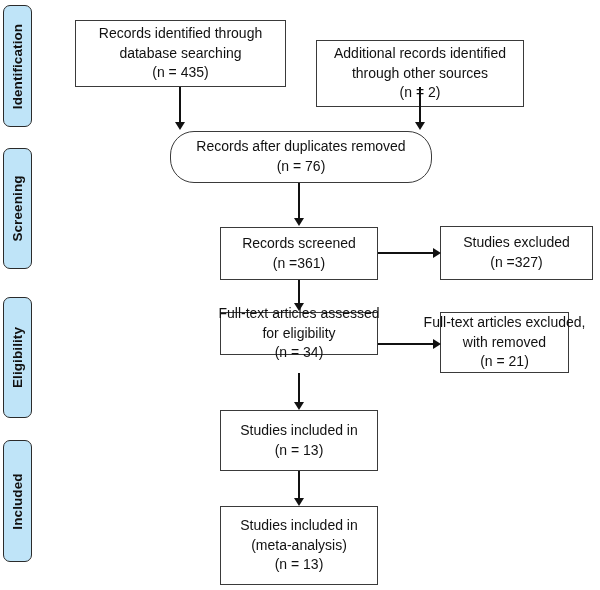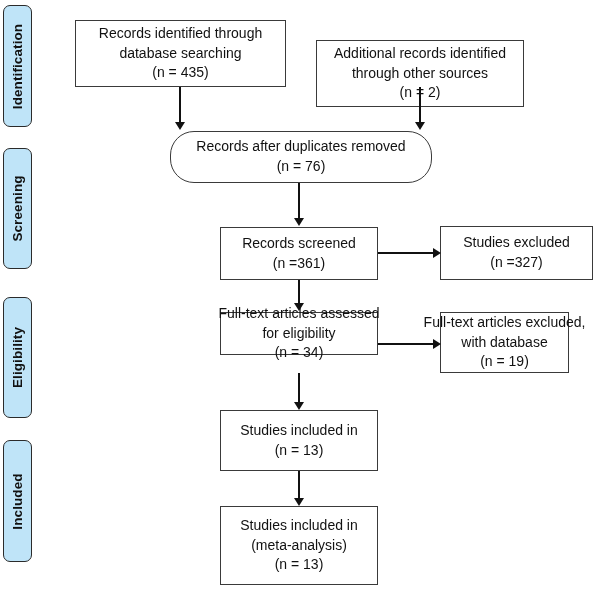--- a/index.html
+++ b/index.html
@@ -149,22 +149,22 @@
   <div class="arrow-down" style="left:294px; top:303px;"></div>
 
   <div class="flowbox" style="left:220px; top:312px; width:158px; height:43px;">
     <span class="ln">Full-text articles assessed</span>
     <span class="ln">for eligibility</span>
     <span class="ln">(n = 34)</span>
   </div>
 
   <div class="flowbox" style="left:440px; top:312px; width:129px; height:61px;">
     <span class="ln">Full-text articles excluded,</span>
-    <span class="ln">with database</span>
-    <span class="ln">(n = 19)</span>
+    <span class="ln">with removed</span>
+    <span class="ln">(n = 21)</span>
   </div>
 
   <div class="hline" style="left:378px; top:343px; width:56px;"></div>
   <div class="arrow-right" style="left:433px; top:339px;"></div>
 
   <div class="vline" style="left:298px; top:373px; height:30px;"></div>
   <div class="arrow-down" style="left:294px; top:402px;"></div>
 
   <div class="flowbox" style="left:220px; top:410px; width:158px; height:61px;">
     <span class="ln">Studies included in</span>

